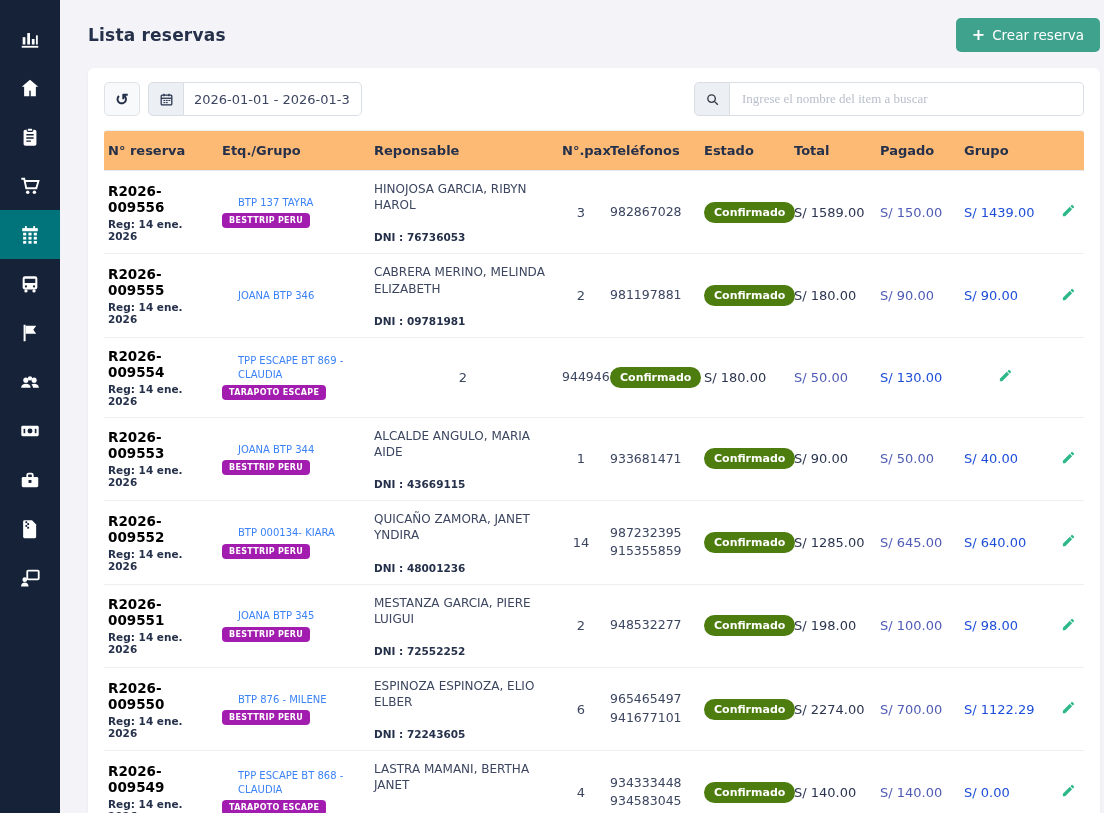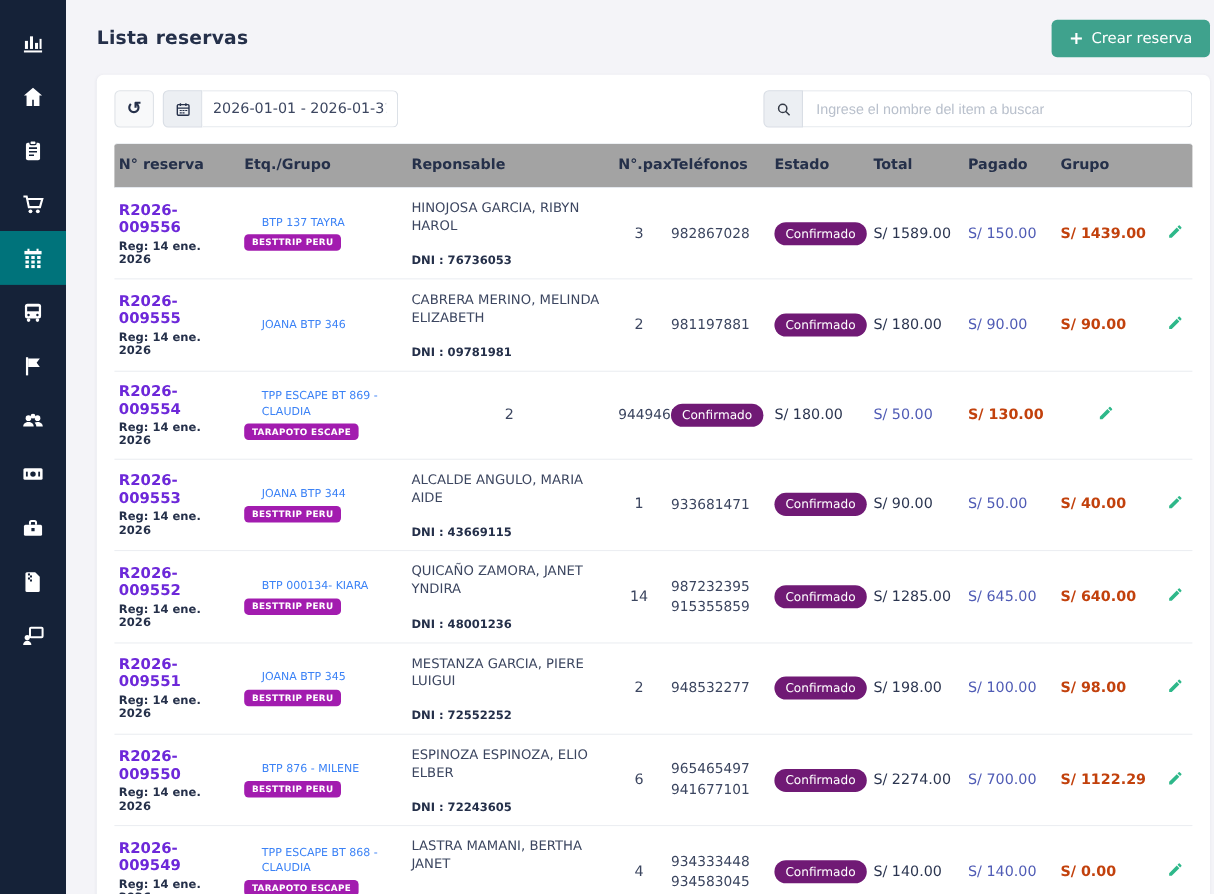--- a/index.html
+++ b/index.html
@@ -24,42 +24,42 @@
 
   
   .filterbar { display:flex; align-items:center; justify-content:space-between; margin-bottom:14px; }
   .f-left { display:flex; align-items:center; gap:8px; }
   .btn-reset { width:36px; height:34px; border:1px solid #dfe3e8; background:#f8f9fa; border-radius:5px; color:#25304a; font-size:16px; font-weight:bold; cursor:pointer; display:flex; align-items:center; justify-content:center; }
   .date-group { display:flex; align-items:stretch; }
   .addon { background:#eceff3; border:1px solid #d9dee5; display:flex; align-items:center; justify-content:center; width:36px; border-radius:5px 0 0 5px; }
   .addon svg { width:15px; height:15px; }
   .date-input { width:178px; height:34px; border:1px solid #d9dee5; border-left:none; border-radius:0 5px 5px 0; font-size:13px; color:#3c4660; padding:0 10px; font-family:inherit; background:#fff; }
   .search-group { display:flex; align-items:stretch; width:390px; }
-  .search-input { flex:1; height:34px; border:1px solid #d9dee5; border-left:none; border-radius:0 5px 5px 0; font-size:13px; color:#8b5cf6; padding:0 12px; font-family:Liberation Sans, sans-serif; }
+  .search-input { flex:1; height:34px; border:1px solid #d9dee5; border-left:none; border-radius:0 5px 5px 0; font-size:13px; color:#8b5cf6; padding:0 12px; font-family:Liberation Serif, serif; }
   .search-input::placeholder { color:#b9c0cc; }
 
   
   .grid { display:grid; grid-template-columns:112px 150px 186px 46px 92px 88px 84px 82px 90px 32px; column-gap:2px; align-items:center; }
-  .thead { background:#a3a3a3; border-top:1px solid #edf0f3; border-bottom:1px solid #e4e8ee; min-height:41px; border-radius:3px 3px 0 0; }
+  .thead { background:#fdba74; border-top:1px solid #edf0f3; border-bottom:1px solid #e4e8ee; min-height:41px; border-radius:3px 3px 0 0; }
   .th { font-size:13px; font-weight:bold; color:#25304a; padding:11px 4px; }
   .th.r, .td.r { text-align:left; }
   .th.c, .td.c { text-align:center; }
   .trow { border-bottom:1px solid #eceef2; padding:8px 0; min-height:54px; }
   .td { font-size:13px; color:#3c4660; padding:2px 4px; }
-  .res-link { color:#6d28d9; font-weight:bold; font-size:13.5px; text-decoration:none; cursor:pointer; display:inline-block; }
+  .res-link { color:#000000; font-weight:bold; font-size:13.5px; text-decoration:none; cursor:pointer; display:inline-block; }
   .res-reg { font-size:10.5px; font-weight:bold; color:#25304a; margin-top:3px; }
   .grp-name { font-size:10px; color:#3b82f6; line-height:1.35;margin-left:16px; }
   .grp-badge { display:inline-block; background:#a21caf; color:#fff; font-size:8px; font-weight:bold; letter-spacing:.3px; border-radius:4px; padding:3px 7px; margin-top:4px; }
   .resp-name { font-size:12px; color:#3c4660; line-height:1.35; }
   .resp-dni { font-size:10.5px; font-weight:bold; color:#25304a; margin-top:18px; }
   .tel-line { font-size:12.5px; color:#3c4660; line-height:1.5; }
-  .badge-confirm { display:inline-block; background:#701a75; color:#fff; font-size:11px; font-weight:normal; border-radius:11px; padding:4px 10px; }
+  .badge-confirm { display:inline-block; background:#4d7c0f; color:#fff; font-size:11px; font-weight:bold; border-radius:11px; padding:4px 10px; }
   .c-tot { color:#2b3550; font-size:13px; }
   .c-pag-val { color:#4f5bb5; font-size:13px; }
-  .c-deu-val { color:#c2410c; font-weight:bold; font-size:13px; }
+  .c-deu-val { color:#1d4ed8; font-weight:normal; font-size:13px; }
   .edit-btn { cursor:pointer; display:inline-flex; }
   .edit-btn svg { width:15px; height:15px; }
 </style>
 </head>
 <body>
 
 <nav class="sidebar" id="sidebar">
     <div class="side-item">
       <span>
         <svg viewBox="0 0 24 24" fill="#fff">

